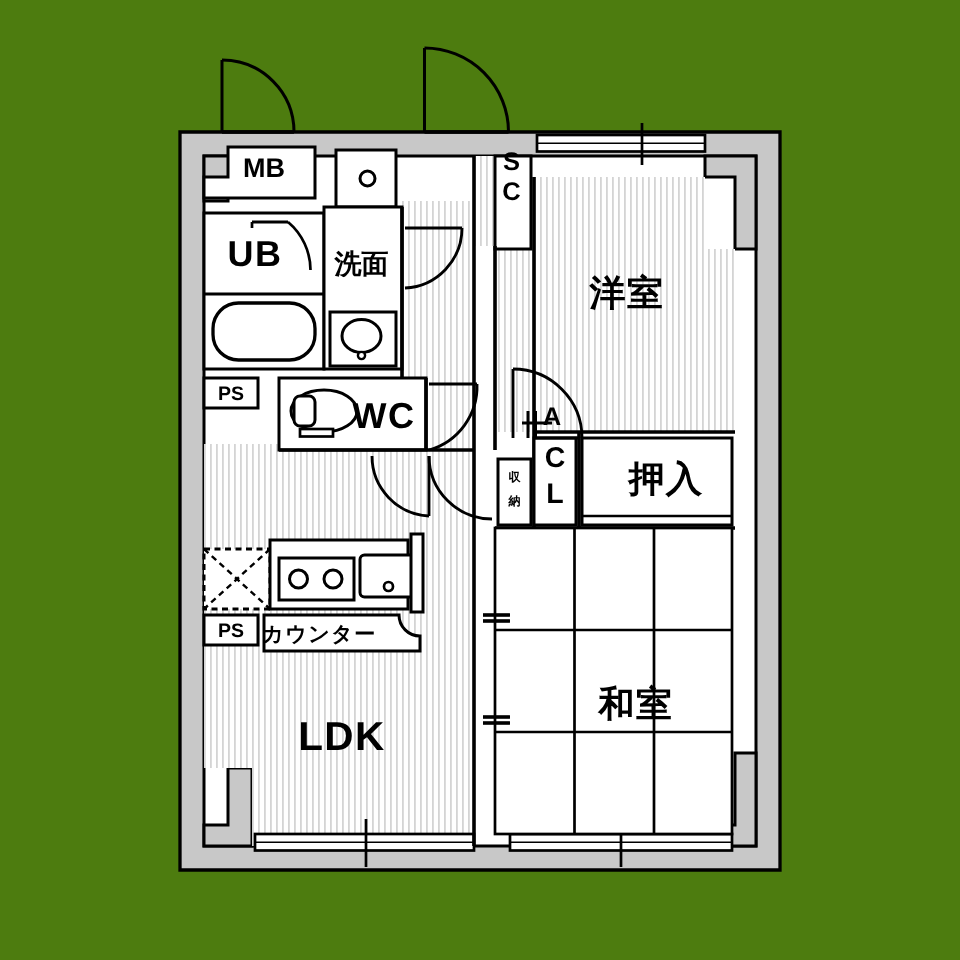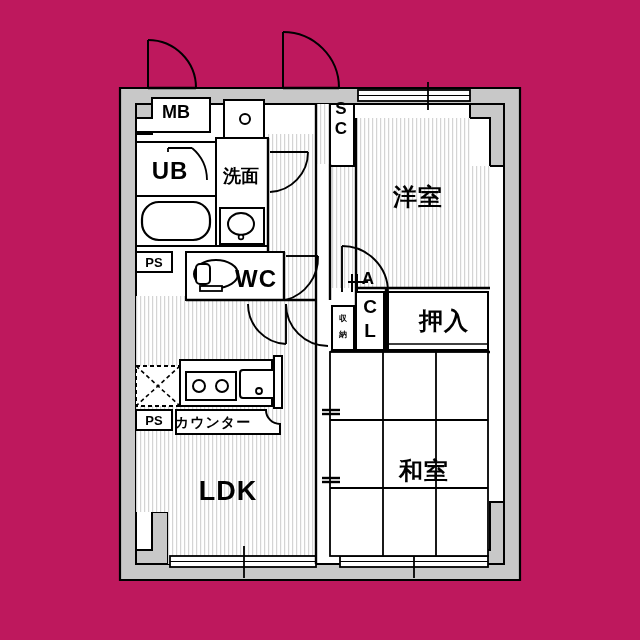--- a/index.html
+++ b/index.html
@@ -10,21 +10,21 @@
   body {
     width: 640px;
     height: 640px;
     font-family: "Liberation Sans", sans-serif;
     overflow: hidden;
   }
   #floorplan-root {
     position: relative;
     width: 640px;
     height: 640px;
-    background: #be185d;
+    background: #4d7c0f;
   }
   svg.plan {
     display: block;
     width: 640px;
     height: 640px;
   }
   .lbl {
     font-family: "Liberation Sans", sans-serif;
     fill: #000000;
     text-anchor: middle;

